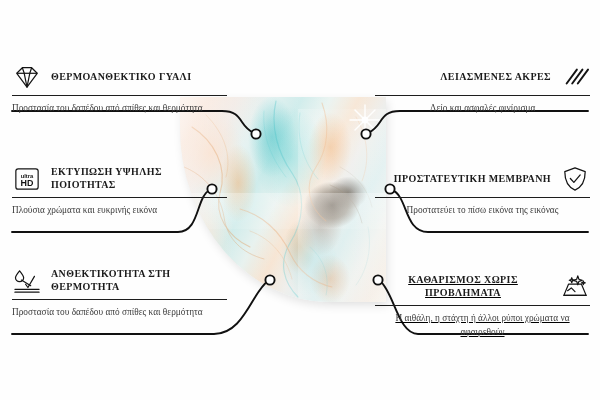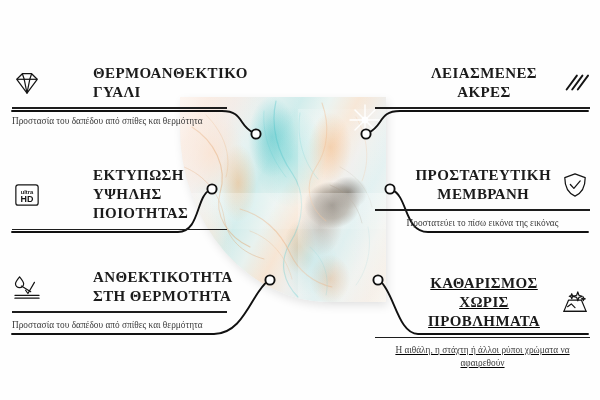--- a/index.html
+++ b/index.html
@@ -79,22 +79,22 @@
   
   .feature { position:absolute; width:215px; }
   .feat-left  { left:12px;  text-align:left; }
   .feat-right { right:10px; text-align:center; }
 
   .feat-head { display:flex; align-items:center; gap:9px; }
   .feat-right .feat-head { flex-direction:row-reverse; }
   .feat-icon { width:30px; height:26px; flex:0 0 30px; display:block; }
   .feat-title {
     font-family:"Liberation Serif", serif;
-    font-size:15px; font-weight:700; letter-spacing:.4px;
-    line-height:1.28; color:#1b1b1b; text-transform:uppercase;margin-left:42px;
+    font-size:10px; font-weight:700; letter-spacing:.4px;
+    line-height:1.28; color:#1b1b1b; text-transform:uppercase;
   }
   .rule { height:1.4px; background:#1d1d1d; margin:5px 0 6px; }
   .feat-desc {
     font-family:"Liberation Serif", serif;
     font-size:9.3px; line-height:1.42; color:#3a3a3a;
   }
 
   
   #wires { position:absolute; inset:0; width:600px; height:400px; pointer-events:none; }
 </style>
@@ -188,20 +188,21 @@
   <div class="feature feat-left" style="top:166px;">
     <div class="feat-head">
       <svg class="feat-icon" viewBox="0 0 32 28">
         <rect x="4" y="3" width="24" height="22" rx="2.5" fill="none" stroke="#141414" stroke-width="1.3"></rect>
         <text x="16" y="12.4" text-anchor="middle" font-family="Liberation Sans, sans-serif" font-size="6.2" font-weight="700" fill="#141414">ultra</text>
         <text x="16" y="21.6" text-anchor="middle" font-family="Liberation Sans, sans-serif" font-size="9.6" font-weight="700" fill="#141414">HD</text>
       </svg>
       <div class="feat-title">ΕΚΤΥΠΩΣΗ ΥΨΗΛΗΣ ΠΟΙΟΤΗΤΑΣ</div>
     </div>
     <div class="rule"></div>
+    <div class="feat-desc">Πλούσια χρώματα και ευκρινής εικόνα</div>
   </div>
 
   <div class="feature feat-left" style="top:268px;">
     <div class="feat-head">
       <svg class="feat-icon" viewBox="0 0 32 28">
         <g fill="none" stroke="#141414" stroke-width="1.3" stroke-linecap="round" stroke-linejoin="round">
           <path d="M8,3 C5.2,6.4 3.6,8.6 3.6,10.6 C3.6,12.9 5.6,14.6 8,14.6 C10.4,14.6 12.4,12.9 12.4,10.6 C12.4,8.6 10.8,6.4 8,3 Z"></path>
           <path d="M10,13 L20,19"></path>
           <path d="M14.5,17.5 L17,21 L24,9"></path>
           <path d="M3,23 L29,23"></path>
@@ -219,20 +220,21 @@
       <svg class="feat-icon" viewBox="0 0 32 28">
         <g stroke="#141414" stroke-width="2.1" stroke-linecap="round">
           <line x1="7" y1="21" x2="18" y2="6"></line>
           <line x1="13" y1="21" x2="24" y2="6"></line>
           <line x1="19" y1="21" x2="30" y2="6"></line>
         </g>
       </svg>
       <div class="feat-title">ΛΕΙΑΣΜΕΝΕΣ ΑΚΡΕΣ</div>
     </div>
     <div class="rule"></div>
+    <div class="feat-desc">Λείο και ασφαλές φινίρισμα</div>
   </div>
 
   <div class="feature feat-right" style="top:166px;">
     <div class="feat-head">
       <svg class="feat-icon" viewBox="0 0 32 28">
         <g fill="none" stroke="#141414" stroke-width="1.35" stroke-linecap="round" stroke-linejoin="round">
           <path d="M16,2 L27,6 C27,16 23,23 16,26 C9,23 5,16 5,6 Z"></path>
           <path d="M11,13.5 L14.8,17.6 L21.6,9.6"></path>
         </g>
       </svg>

